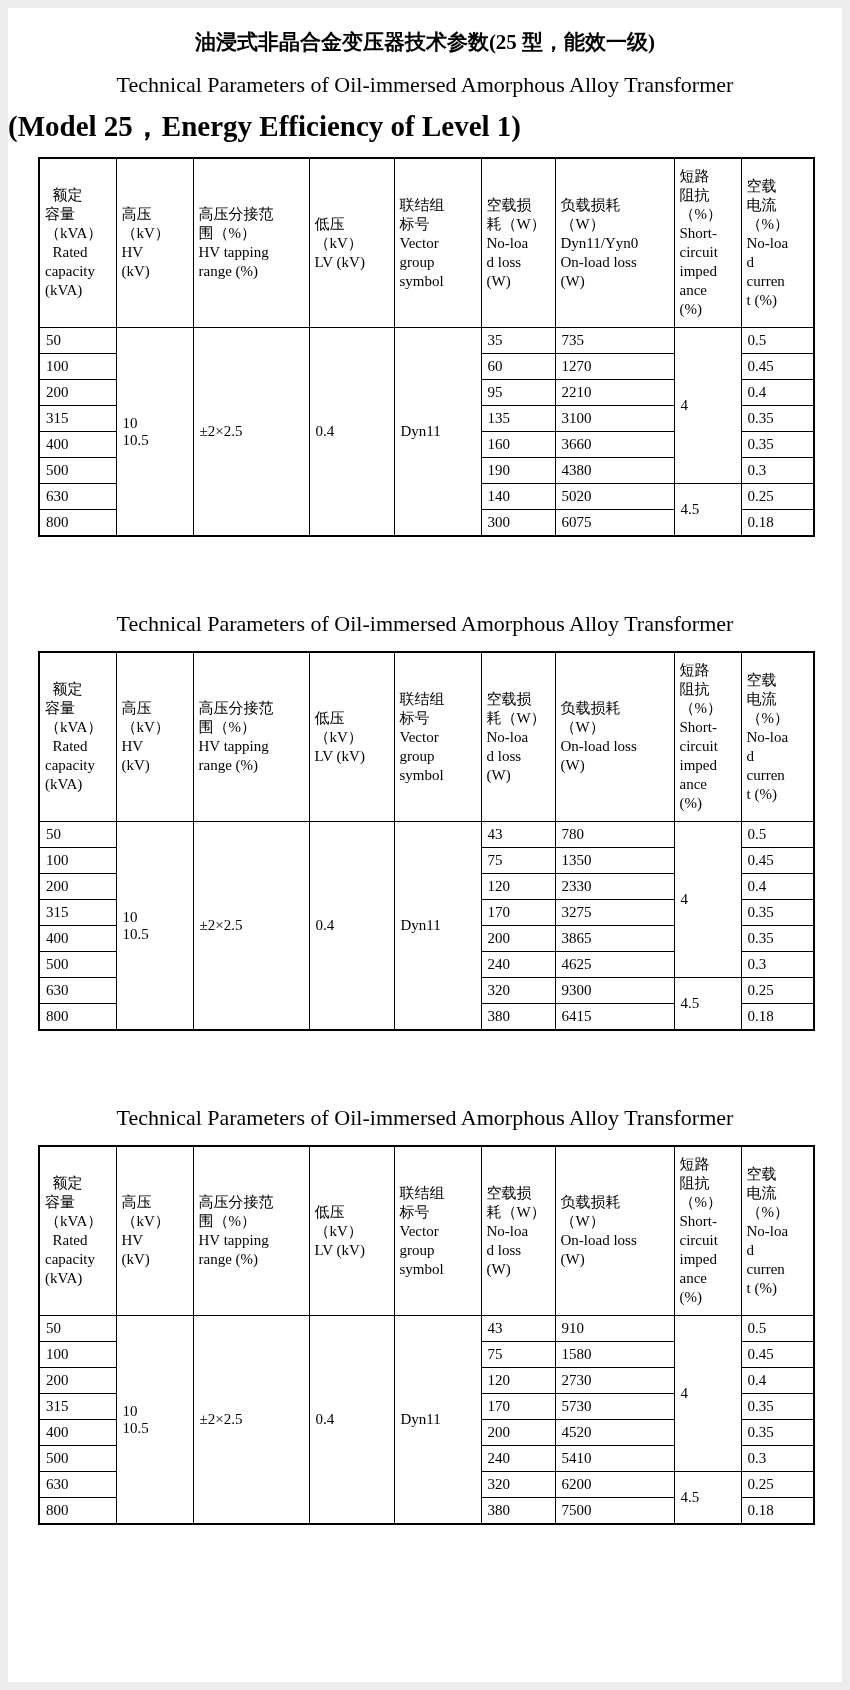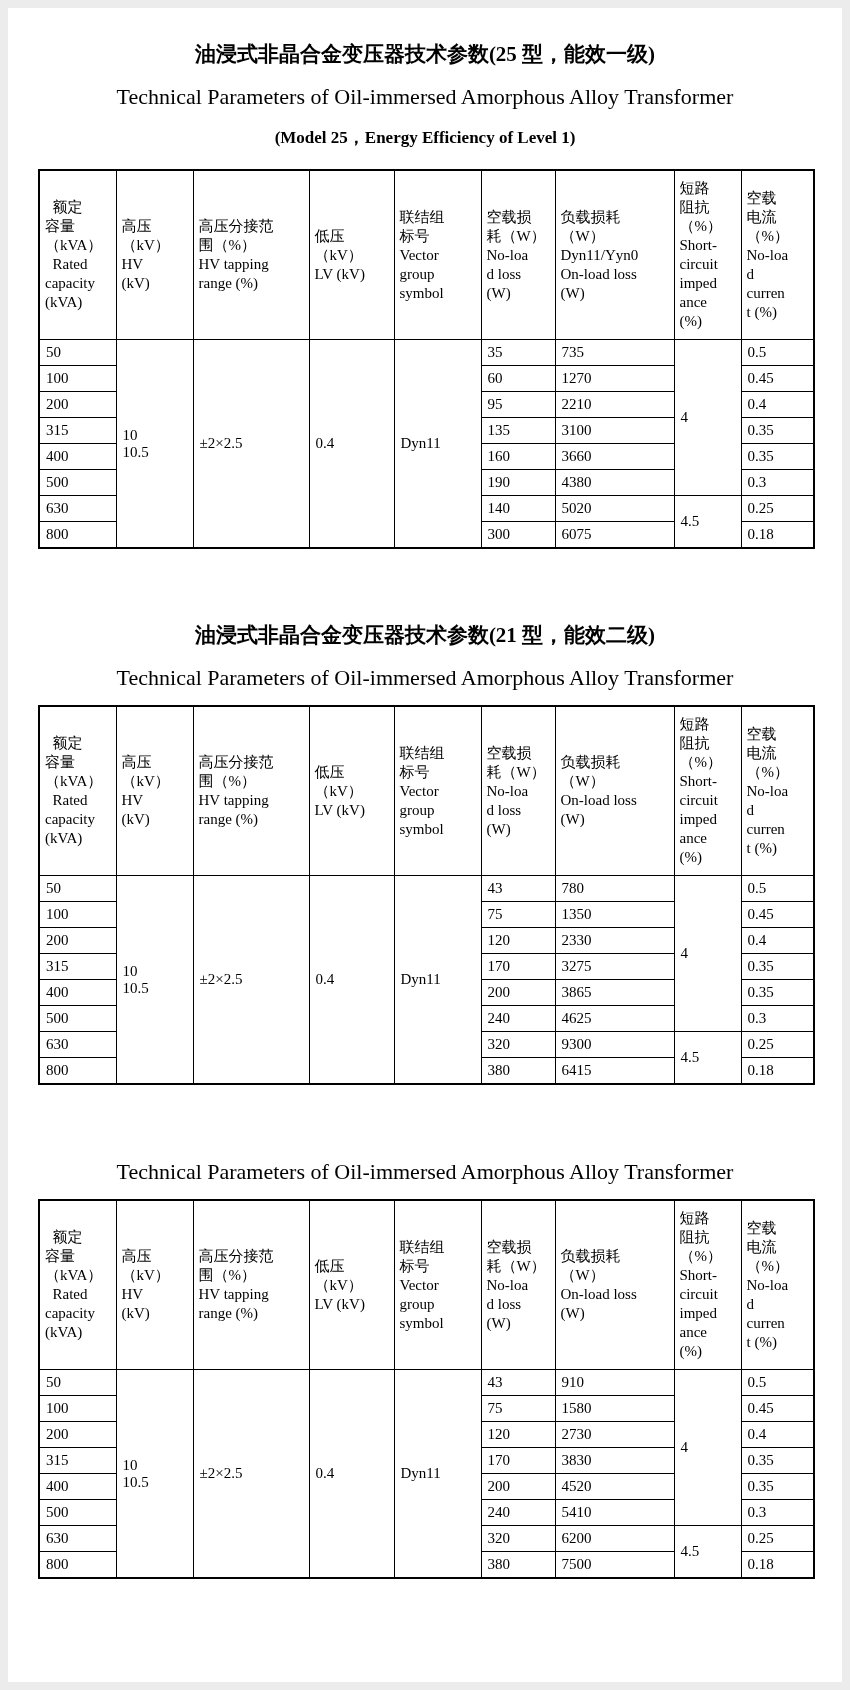--- a/index.html
+++ b/index.html
@@ -1,24 +1,24 @@
 <!DOCTYPE html>
 <html><head>
 <meta charset="utf-8">
 <style>
   html,body { margin:0; padding:0; background:#ececec; }
   .page {
     width:834px; height:1674px; margin:8px; background:#ffffff;
     font-family:"Liberation Serif","DejaVu Serif",serif; color:#000;
-    padding-top:32px; box-sizing:border-box; overflow:hidden;
+    padding-top:20px; box-sizing:border-box; overflow:hidden;
   }
   .section { margin-bottom:72px; }
   .t-zh { text-align:center; font-size:21px; font-weight:bold; margin:0 0 13px 0; line-height:29px; }
   .t-en { text-align:center; font-size:22px; font-weight:normal; margin:0 0 12px 0; line-height:30px; }
-  .t-model { text-align:center; font-size:17px; font-weight:bold; margin:0 0 17px 0; line-height:28px; }
+  .t-model { text-align:left; font-size:29px; font-weight:bold; margin:0 0 17px 0; line-height:28px; }
   table.params {
     border-collapse:collapse; table-layout:fixed;
     margin-left:30px; border:2px solid #000;
     font-size:15px;
   }
   table.params th, table.params td {
     border:1px solid #000; overflow:hidden;
   }
   table.params th {
     font-weight:normal; text-align:left; vertical-align:middle;
@@ -156,21 +156,20 @@
           <tr>
             <td>800</td>
             <td>300</td>
             <td>6075</td>
             <td>0.18</td>
           </tr>
         </tbody>
       </table>
     </div>
     <div class="section">
-      <div class="t-zh">油浸式非晶合金变压器技术参数(21 型，能效二级)</div>
       <div class="t-en">Technical Parameters of Oil-immersed Amorphous Alloy Transformer</div>
       <table class="params">
         <colgroup>
           <col style="width:77px">
           <col style="width:77px">
           <col style="width:116px">
           <col style="width:85px">
           <col style="width:87px">
           <col style="width:74px">
           <col style="width:119px">
@@ -371,21 +370,21 @@
           </tr>
           <tr>
             <td>200</td>
             <td>120</td>
             <td>2730</td>
             <td>0.4</td>
           </tr>
           <tr>
             <td>315</td>
             <td>170</td>
-            <td>3830</td>
+            <td>5730</td>
             <td>0.35</td>
           </tr>
           <tr>
             <td>400</td>
             <td>200</td>
             <td>4520</td>
             <td>0.35</td>
           </tr>
           <tr>
             <td>500</td>

